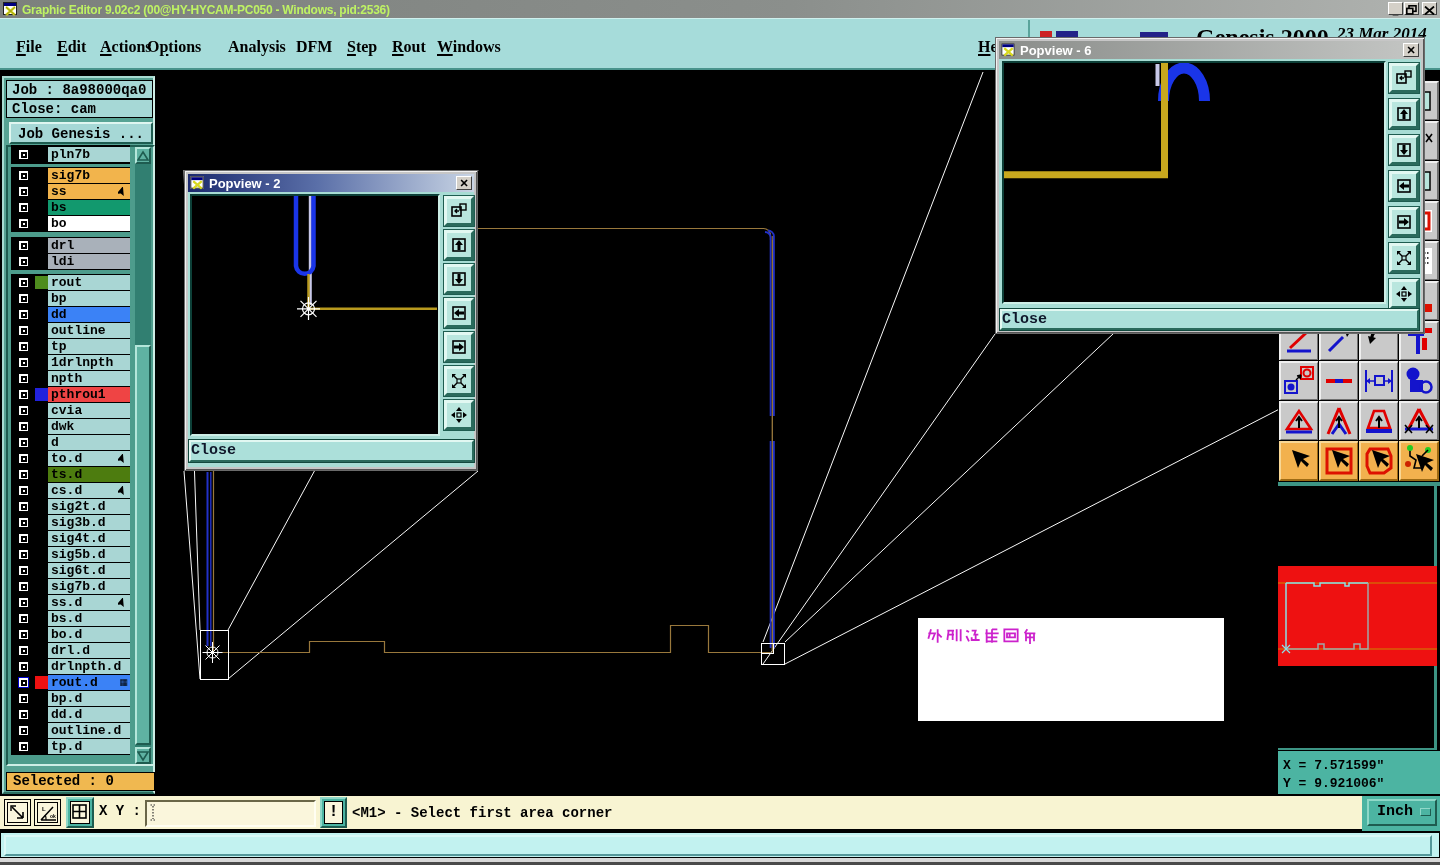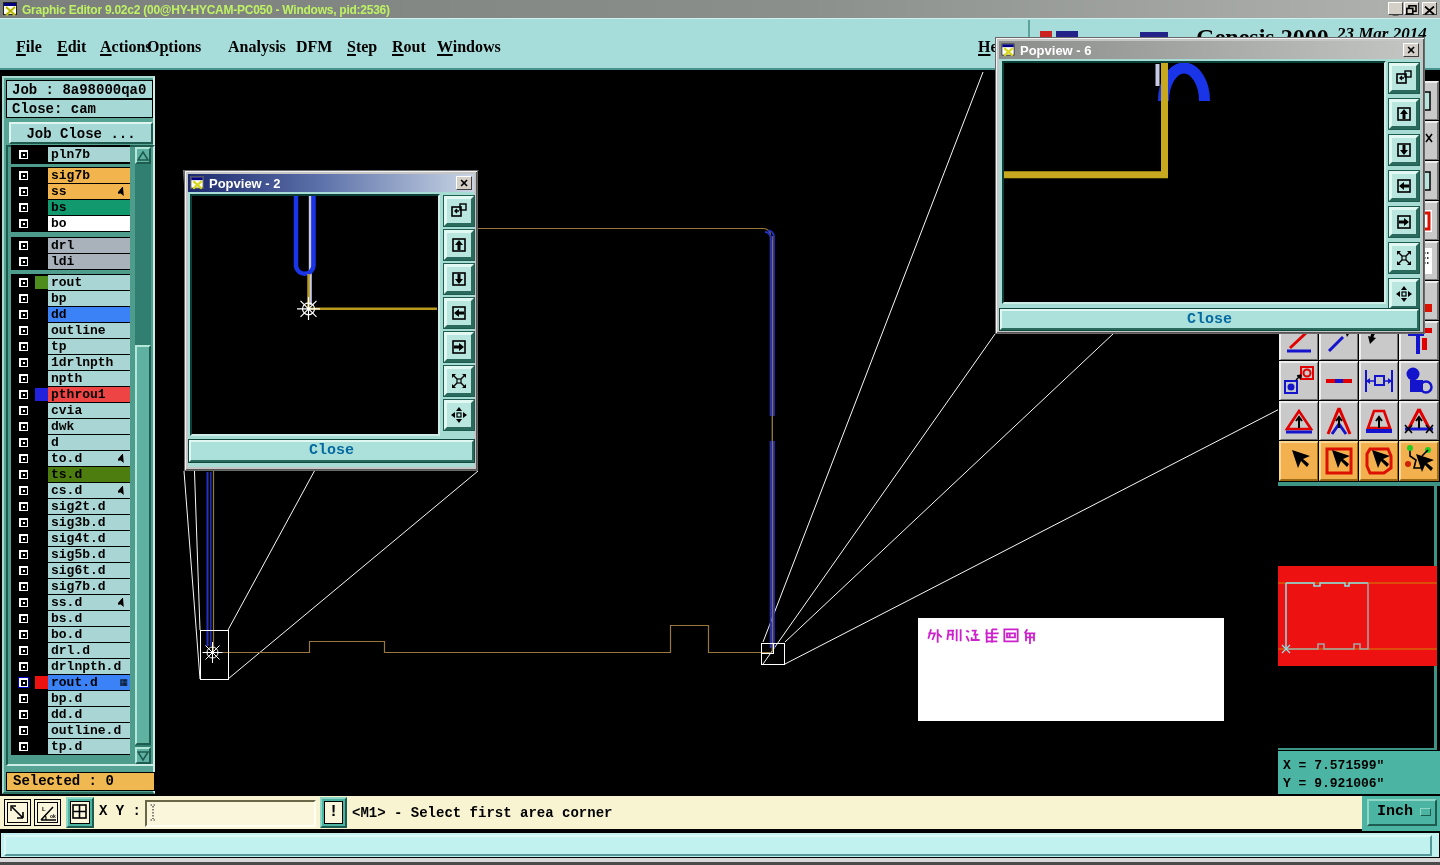--- a/index.html
+++ b/index.html
@@ -34,21 +34,21 @@
 #statusbar{left:0;top:831px;width:1440px;height:27px;background:#c2f2f0;border:1px solid #000;border-top:2px solid #000}
 #statusin{position:absolute;left:3px;top:2px;width:1428px;height:21px;border-left:2px solid #daf8f6;border-top:2px solid #daf8f6;border-bottom:2px solid #55989a;border-right:2px solid #55989a}
 .win{position:absolute;background:#c6c6c6;border:1px solid #6a6a6a;box-shadow:inset 1px 1px 0 #f2f2f2, inset -1px -1px 0 #555}
 .wtitle{position:absolute;left:3px;top:3px;right:3px;height:18px}
 .wtext{position:absolute;left:21px;top:2px;font:bold 13px "Liberation Sans",sans-serif;color:#fff}
 .xbtn{position:absolute;top:2px;right:2px;width:16px;height:14px;background:#d4d0c8;border-top:1px solid #fff;border-left:1px solid #fff;border-right:1.5px solid #404040;border-bottom:1.5px solid #404040;text-align:center;font:bold 11px "Liberation Sans";line-height:13px;color:#000}
 .pvbody{position:absolute;left:3px;top:21px;right:3px;bottom:3px;background:#a7dcd4}
 .pvcanvas{position:absolute;background:#000;border-top:2px solid #0d4038;border-left:2px solid #0d4038;border-bottom:2px solid #cdeee6;border-right:2px solid #cdeee6}
 .pvb{position:absolute;width:30px;height:30px;background:#b9e6de;border-top:3px solid #e2f8f2;border-left:3px solid #e2f8f2;border-bottom:3px solid #2a6a5c;border-right:3px solid #2a6a5c;outline:1px solid #1e5c50}
 .pvb svg{position:absolute;left:4px;top:4px}
-.closebtn{position:absolute;background:#ace0da;border-top:2px solid #e2f8f2;border-left:2px solid #e2f8f2;border-bottom:2px solid #2a6a5c;border-right:2px solid #2a6a5c;outline:1px solid #12493e;text-align:center;font:bold 15px "Liberation Mono";color:#0369a1}
+.closebtn{position:absolute;background:#ace0da;border-top:2px solid #e2f8f2;border-left:2px solid #e2f8f2;border-bottom:2px solid #2a6a5c;border-right:2px solid #2a6a5c;outline:1px solid #12493e;font:bold 15px "Liberation Mono";color:#0f172a}
 .mwi{position:absolute;width:14px;height:13px;background:#fff;border:1px solid #222}
 .mwi .tb{position:absolute;left:0px;top:0px;right:0px;height:3px;background:#000080}
 .mwi svg{position:absolute;left:1px;top:3px}
 </style></head>
 <body>
 <div class="abs" id="titlebar"></div>
 <div class="mwi" style="left:3px;top:2px">
     <div class="tb"></div>
     <svg width="11" height="10" viewBox="0 0 11 10">
       <path d="M1 1 L10 9 M10 1 L1 9" stroke="#d8d820" stroke-width="2.4"></path>
@@ -131,21 +131,21 @@
         <path d="M1 4 L11 4 M2 1 L2 11 M6 1 L6 11 M2 7 L10 7 M2 10 L10 10 M6 1 L10 1" transform="translate(57 0) scale(1.3333333333333333)" stroke="#cc22cc" stroke-width="1.35" fill="none"></path>
         <path d="M1 1 L11 1 L11 10 L1 10 Z M3 4 L9 4 L9 7 L3 7 Z M5 4 L5 7" transform="translate(76 0) scale(1.3333333333333333)" stroke="#cc22cc" stroke-width="1.35" fill="none"></path>
         <path d="M4 1 L2 4 M2 4 L10 4 M3 4 L3 10 M9 4 L9 10 M3 7 L9 7 M6 4 L6 12" transform="translate(95 0) scale(1.3333333333333333)" stroke="#cc22cc" stroke-width="1.35" fill="none"></path>
       </svg>
     </div>
 </div>
 
 <div class="abs" id="leftpanel">
   <div class="jcell" style="top:2px">Job : 8a98000qa0</div>
   <div class="jcell" style="top:21px">Close: cam</div>
-  <div id="jobmatrix">Job Close ...</div>
+  <div id="jobmatrix">Job Genesis ...</div>
   <div id="listpanel">
     <div class="grp" style="top:-2px;height:19px"></div>
 <div class="grp" style="top:20px;height:65px"></div>
 <div class="grp" style="top:90px;height:33px"></div>
 <div class="grp" style="top:127px;height:481px"></div>
 <div class="lrow" style="top:0px">
         <div class="cbx" style="border:1px solid #000;">
           <div class="cbi"></div>
         </div>
         <div class="lname" style="background:#a9d6d4">pln7b</div>

